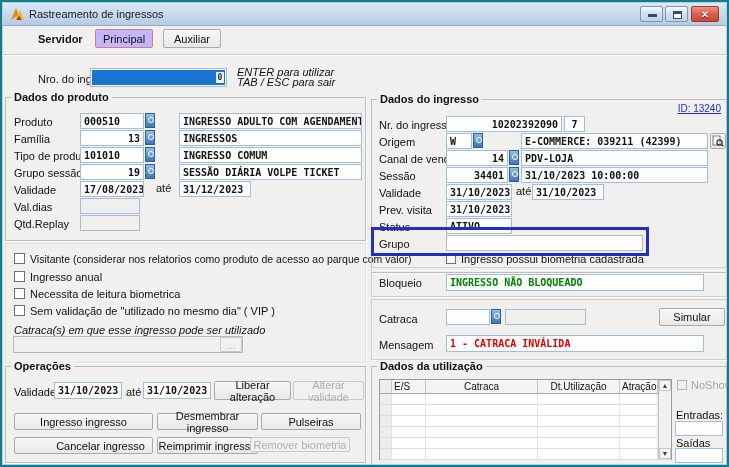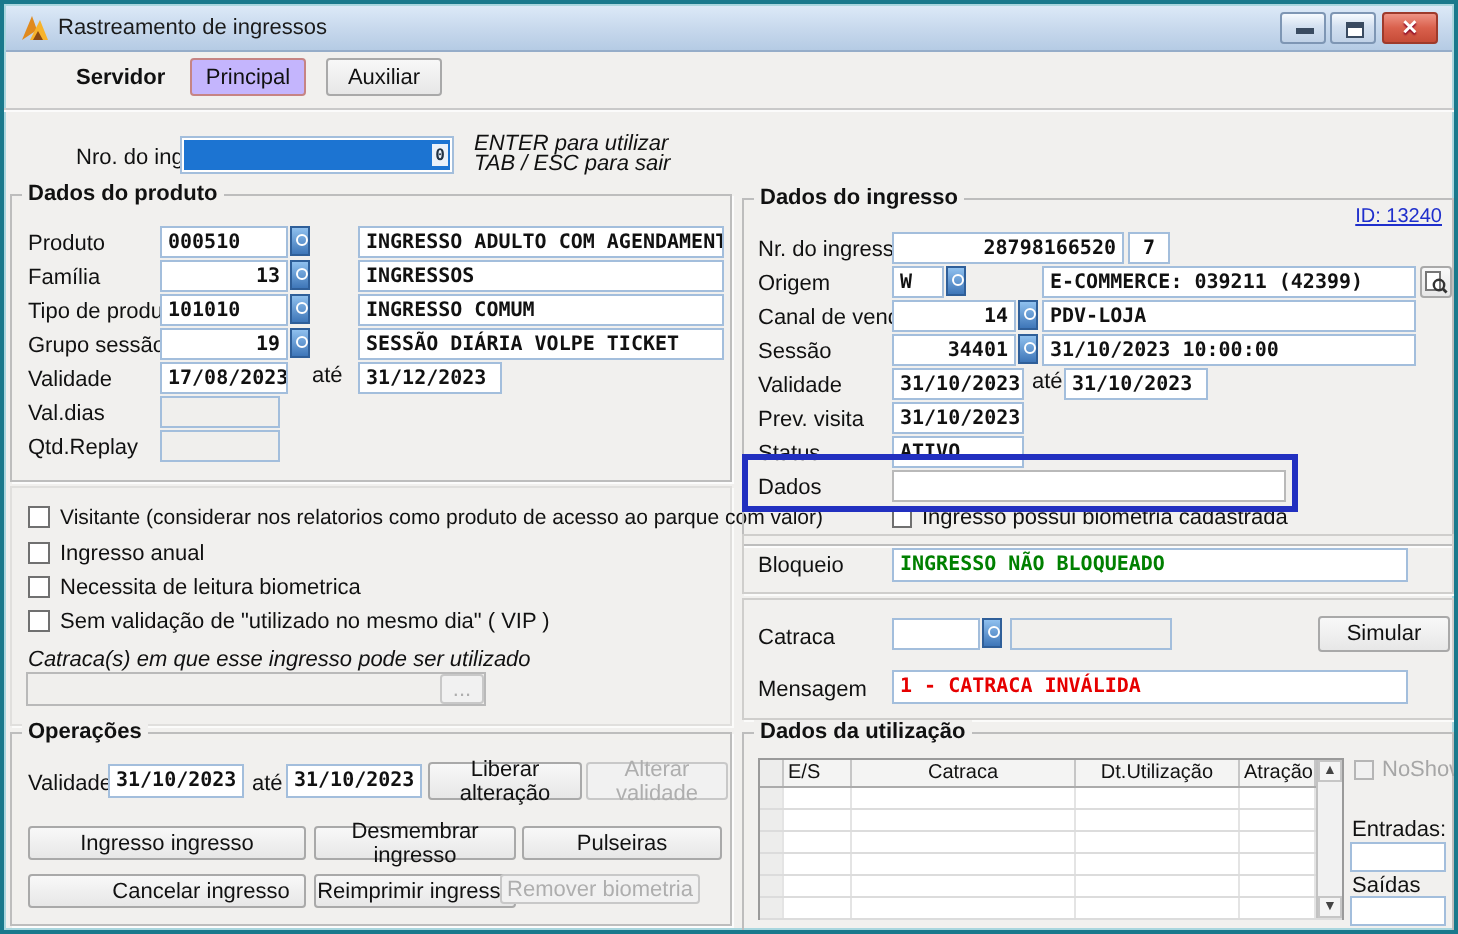--- a/index.html
+++ b/index.html
@@ -160,21 +160,21 @@
     <span class="lbl it" style="left:8px;top:80px;">Catraca(s) em que esse ingresso pode ser utilizado</span>
     <div class="f dis plain" style="left:7px;top:92px;width:230px;height:17px;"></div>
     <div class="btn disabled" style="left:214px;top:93px;width:22px;height:15px;">...</div>
   </div>
 
   <div class="gbox" style="left:369px;top:97px;width:356px;height:174px;">
     <span class="gtitle">Dados do ingresso</span>
     <span class="lbl link" style="right:5px;top:3px;left:auto;">ID: 13240</span>
 
     <span class="lbl" style="left:7px;top:19px;">Nr. do ingresso</span>
-    <div class="f num" style="left:74px;top:16px;width:116px;height:16px;">28798166520</div>
+    <div class="f num" style="left:74px;top:16px;width:116px;height:16px;">10202392090</div>
     <div class="f" style="left:192px;top:16px;width:21px;height:16px;text-align:center;">7</div>
 
     <span class="lbl" style="left:7px;top:36px;">Origem</span>
     <div class="f" style="left:74px;top:33px;width:26px;height:16px;">W</div>
     <div class="lkp" style="left:101px;top:33px;"></div>
     <div class="f" style="left:149px;top:33px;width:187px;height:16px;">E-COMMERCE: 039211 (42399)</div>
     <div class="btn" style="left:338px;top:33px;width:16px;height:16px;padding:0;">
       <svg width="12" height="12" viewBox="0 0 12 12">
         <rect x="1" y="1" width="7" height="9" fill="#FFF" stroke="#777" stroke-width="1"></rect>
         <circle cx="7.5" cy="7.5" r="2.6" fill="none" stroke="#333" stroke-width="1.2"></circle>
@@ -196,21 +196,21 @@
     <div class="f" style="left:74px;top:84px;width:66px;height:16px;">31/10/2023</div>
     <span class="lbl" style="left:144px;top:85px;">até</span>
     <div class="f" style="left:160px;top:84px;width:72px;height:16px;">31/10/2023</div>
 
     <span class="lbl" style="left:7px;top:104px;">Prev. visita</span>
     <div class="f" style="left:74px;top:101px;width:66px;height:16px;">31/10/2023</div>
 
     <span class="lbl" style="left:7px;top:121px;">Status</span>
     <div class="f" style="left:74px;top:118px;width:66px;height:16px;">ATIVO</div>
 
-    <span class="lbl" style="left:7px;top:138px;">Dados</span>
+    <span class="lbl" style="left:7px;top:138px;">Grupo</span>
     <div class="f plain" style="left:74px;top:135px;width:197px;height:16px;"></div>
 
     <span class="cb" style="left:74px;top:154px;width:10px;height:10px;"></span>
     <span class="lbl" style="left:89px;top:153px;">Ingresso possui biometria cadastrada</span>
   </div>
 
   <div class="annot"></div>
 
   <div class="panel" style="left:369px;top:265px;width:356px;height:30px;">
     <span class="lbl" style="left:7px;top:9px;">Bloqueio</span>

